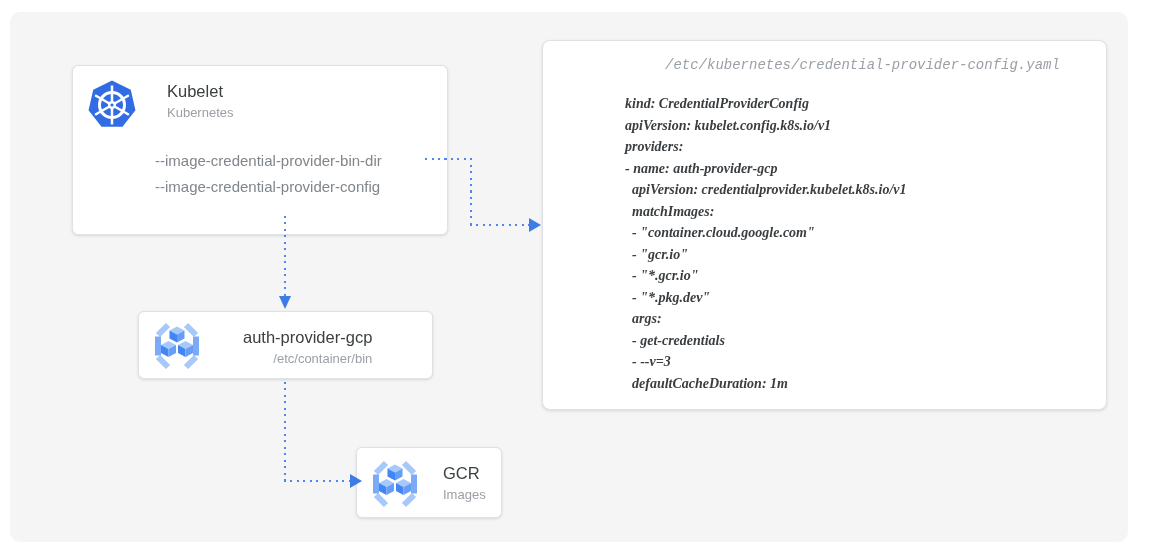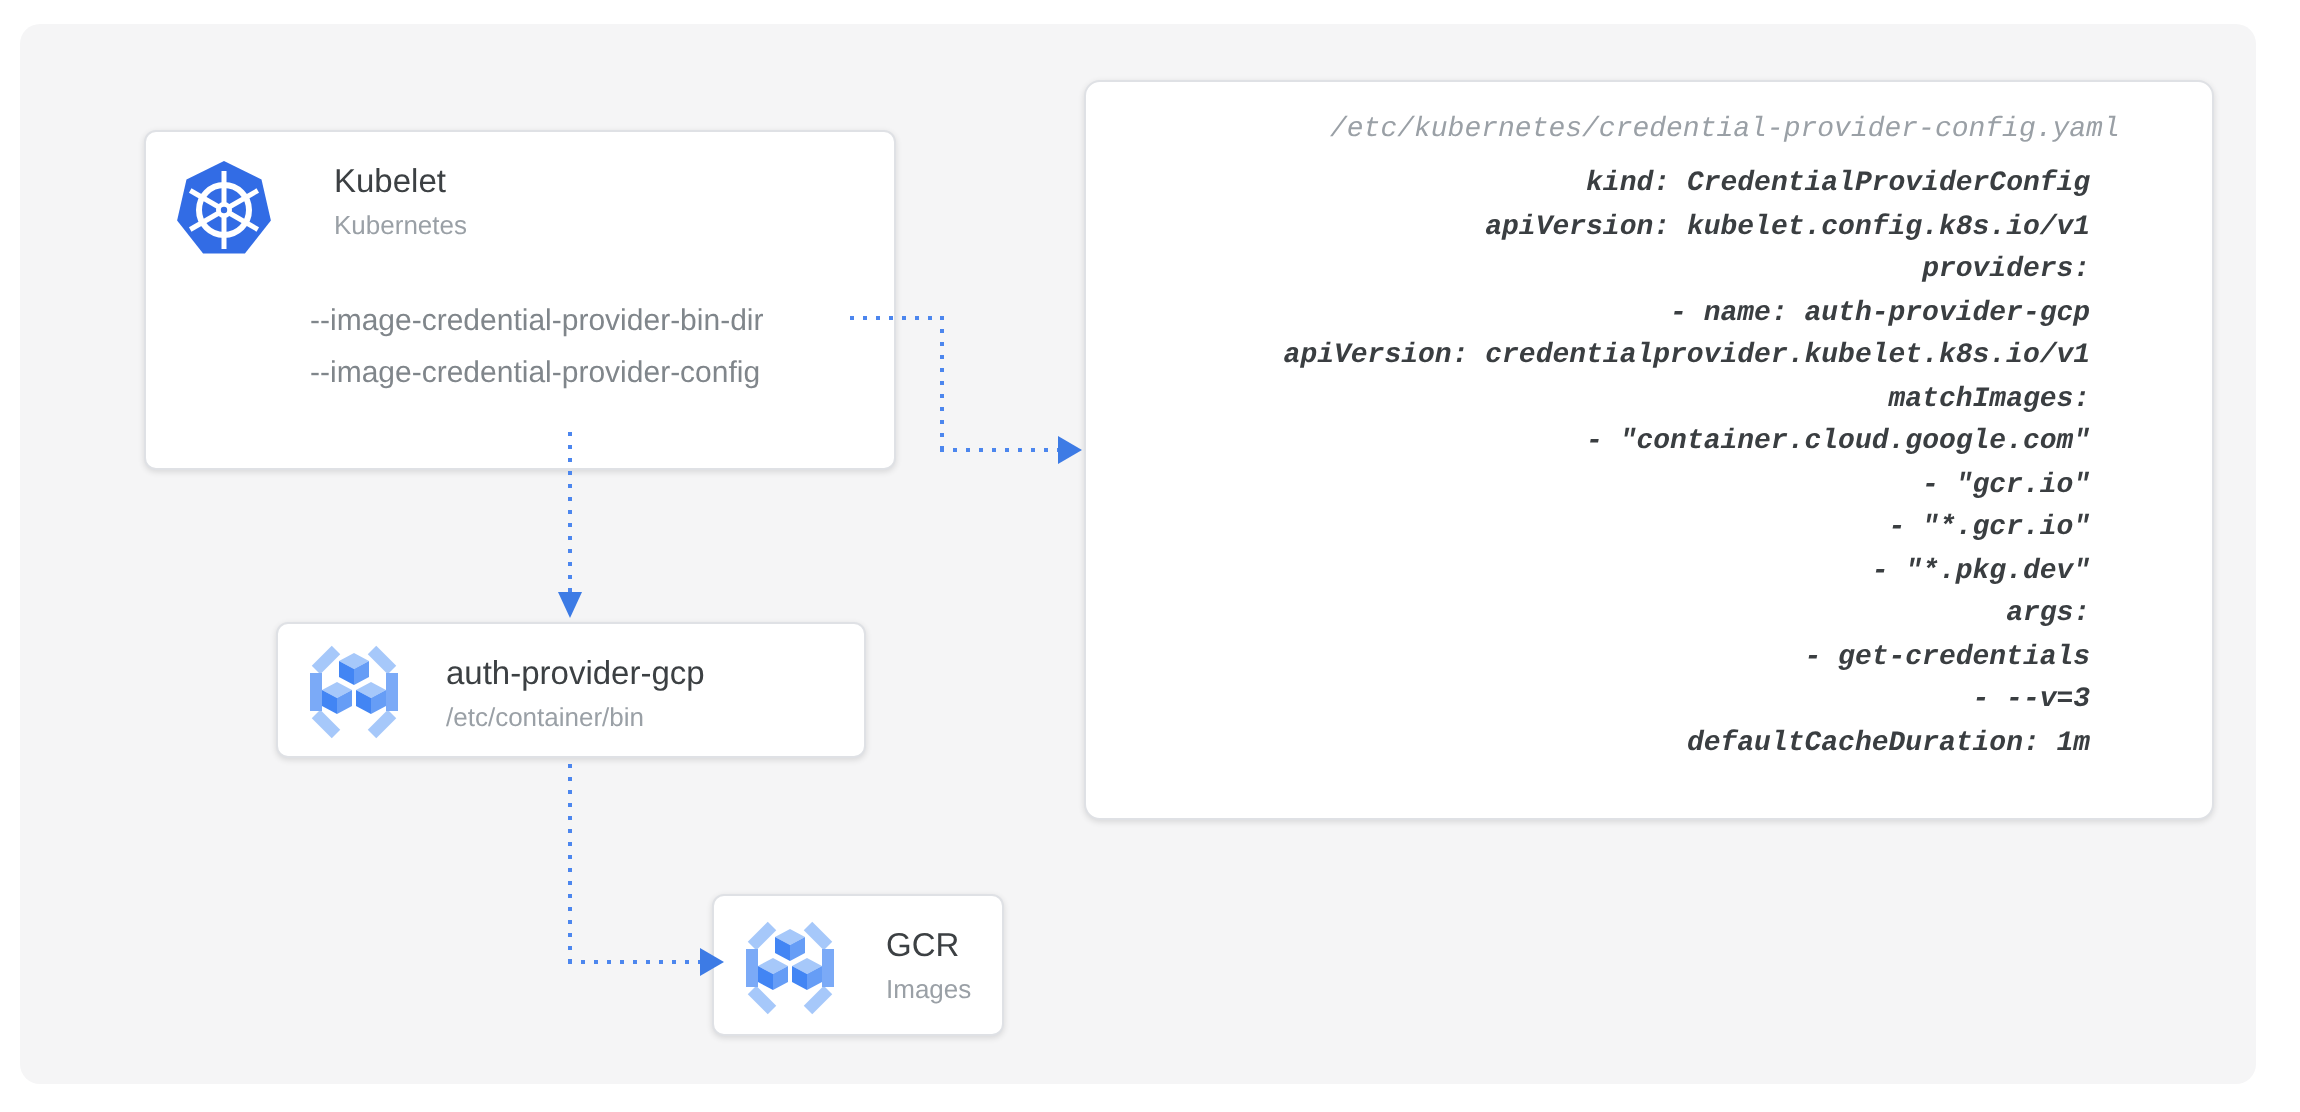--- a/index.html
+++ b/index.html
@@ -26,35 +26,35 @@
   .card-subtitle{font-size:13px;line-height:22px;color:var(--muted-text);}
 
   .kubelet-card{left:72px;top:65px;width:376px;height:170px;}
   .kubelet-card .card-icon{top:13px;width:54px;height:50px;}
   .kubelet-card .card-text{left:82px;}
   .flags{position:absolute;left:82px;top:82px;font-size:15px;line-height:26px;
          color:var(--flag-text);white-space:pre;}
 
   .auth-card{left:138px;top:311px;width:295px;height:68px;}
   .auth-card .card-icon{top:8px;width:52px;height:52px;}
-  .auth-card .card-text{left:72px;}
+  .auth-card .card-text{left:92px;text-align:right;}
 
   .gcr-card{left:356px;top:447px;width:146px;height:71px;}
   .gcr-card .card-icon{top:10px;width:52px;height:52px;}
   .gcr-card .card-text{left:74px;}
 
   .code-panel{position:absolute;left:542px;top:40px;width:565px;height:370px;
               background:#fff;border:1px solid var(--card-border);border-radius:8px;
               box-shadow:0 1px 3px rgba(0,0,0,0.12);}
   .code-filename{position:absolute;left:82px;top:14px;
                  font-family:"Liberation Mono", monospace;font-style:italic;
                  font-size:14px;line-height:21px;color:var(--muted-text);white-space:pre;margin-left:40px;}
-  .code-body{position:absolute;left:82px;top:41px;
-             font-family:Liberation Mono, monospace;font-style:italic;font-weight:bold;
-             font-size:14px;line-height:21.5px;color:var(--code-text);white-space:pre;text-align:right;}
+  .code-body{position:absolute;left:82px;top:52px;
+             font-family:Liberation Serif, serif;font-style:italic;font-weight:bold;
+             font-size:14px;line-height:21.5px;color:var(--code-text);white-space:pre;}
 
   .dot-h{position:absolute;height:2px;
          background:repeating-linear-gradient(90deg,var(--arrow-blue) 0 2px,transparent 2px 6.5px);}
   .dot-v{position:absolute;width:2px;
          background:repeating-linear-gradient(180deg,var(--arrow-blue) 0 2px,transparent 2px 6.5px);}
   .head-right{position:absolute;width:0;height:0;
               border-top:7px solid transparent;border-bottom:7px solid transparent;
               border-left:12px solid var(--arrowhead-blue);}
   .head-down{position:absolute;width:0;height:0;
              border-left:6px solid transparent;border-right:6px solid transparent;

